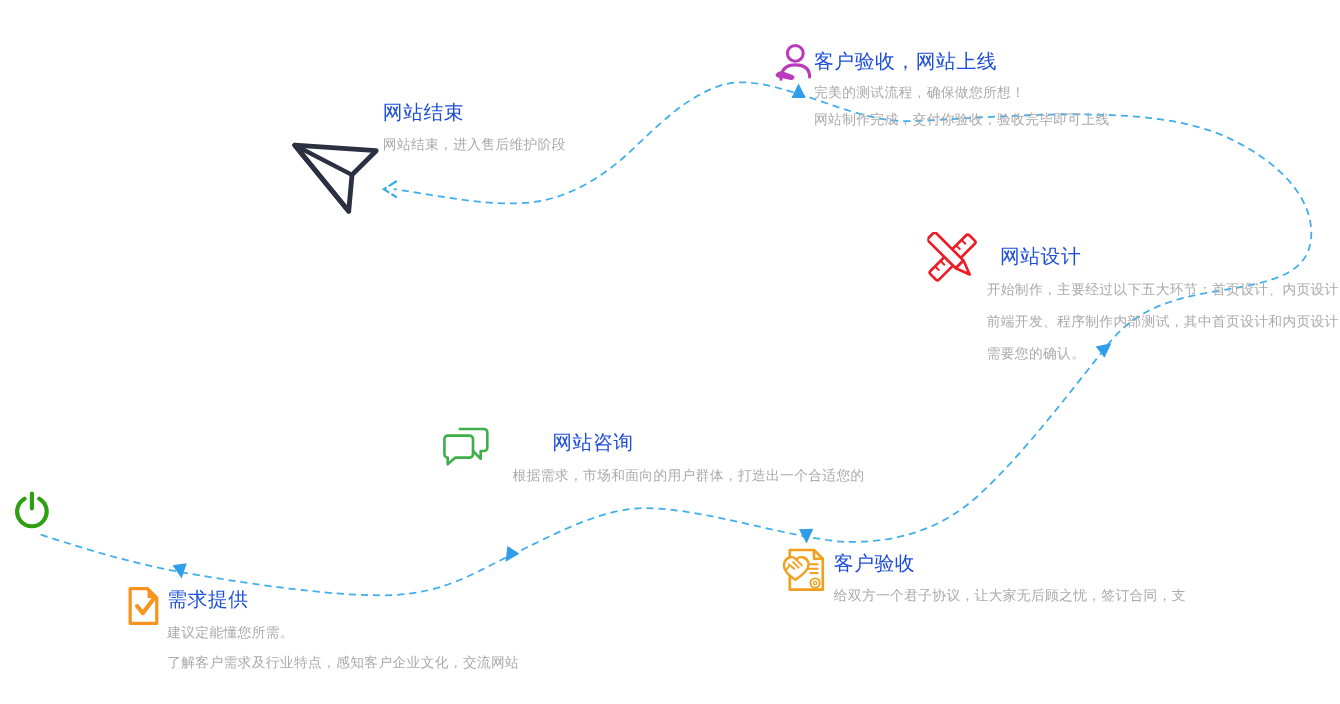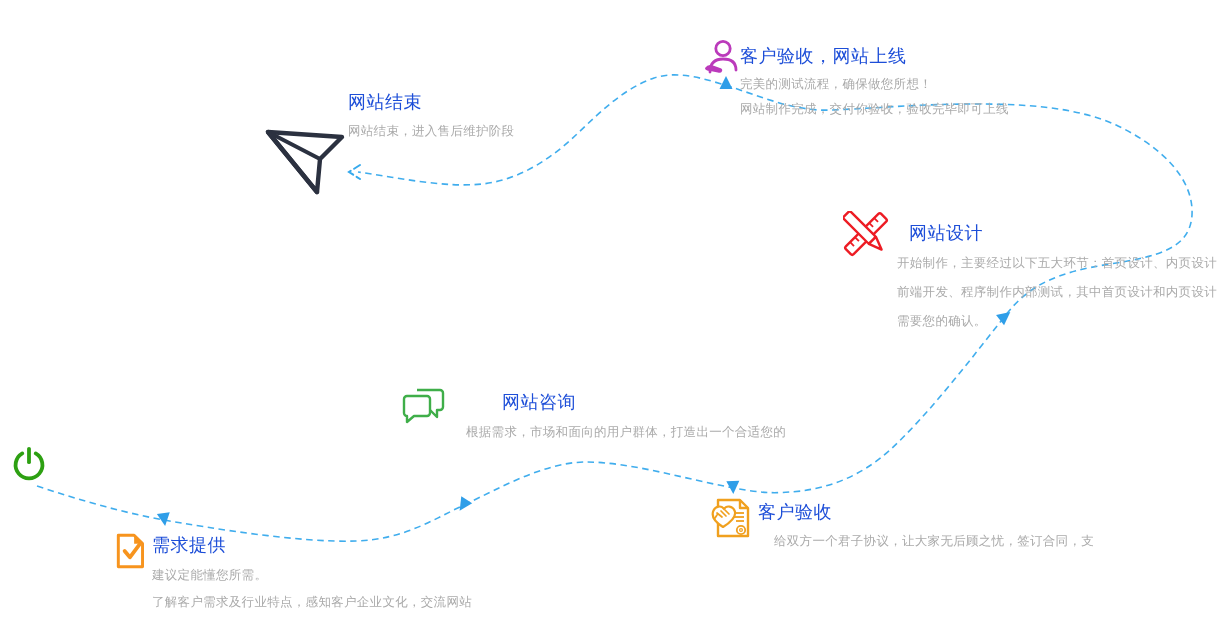--- a/index.html
+++ b/index.html
@@ -102,21 +102,21 @@
         <line x1="24" y1="21" x2="34" y2="21"></line>
         <line x1="26" y1="25" x2="34" y2="25"></line>
       </g>
       <circle cx="31" cy="34" r="4.2" fill="#ffffff" stroke="#f0a01e" stroke-width="1.8"></circle>
       <circle cx="31" cy="34" r="1.4" fill="none" stroke="#f0a01e" stroke-width="1.2"></circle>
       <path d="M13,31 C5,26 1,20 3.5,14.5 C5.5,10 11.5,9 14,13 C16.5,9 22.5,10 24.5,14.5 C27,20 21,26 13,31 Z" fill="#ffffff" stroke="#f0a01e" stroke-width="2.2" stroke-linejoin="round"></path>
       <path d="M7,17 l5,4 m-1,-6 l5,5 m-1,-6 l4,4 m-12,1 l-2,3" fill="none" stroke="#f0a01e" stroke-width="1.7" stroke-linecap="round"></path>
     </svg>
   </span>
   <div class="title" style="left:48px;top:4px;">客户验收</div>
-  <div class="desc" style="left:64px;top:32px;">
+  <div class="desc" style="left:48px;top:32px;">
     <div>给双方一个君子协议，让大家无后顾之忧，签订合同，支</div>
   </div>
 </div>
 
 <div class="station design" style="left:843px;top:211px;">
   <span class="icon-wrap" style="left:0;top:0;">
     <svg width="46" height="46" viewBox="0 0 46 46">
       <g transform="rotate(45 23 23)">
         <rect x="17.5" y="-2" width="11" height="50" rx="2" fill="#ffffff" stroke="#ed1c24" stroke-width="2.4"></rect>
         <g stroke="#ed1c24" stroke-width="1.8">

